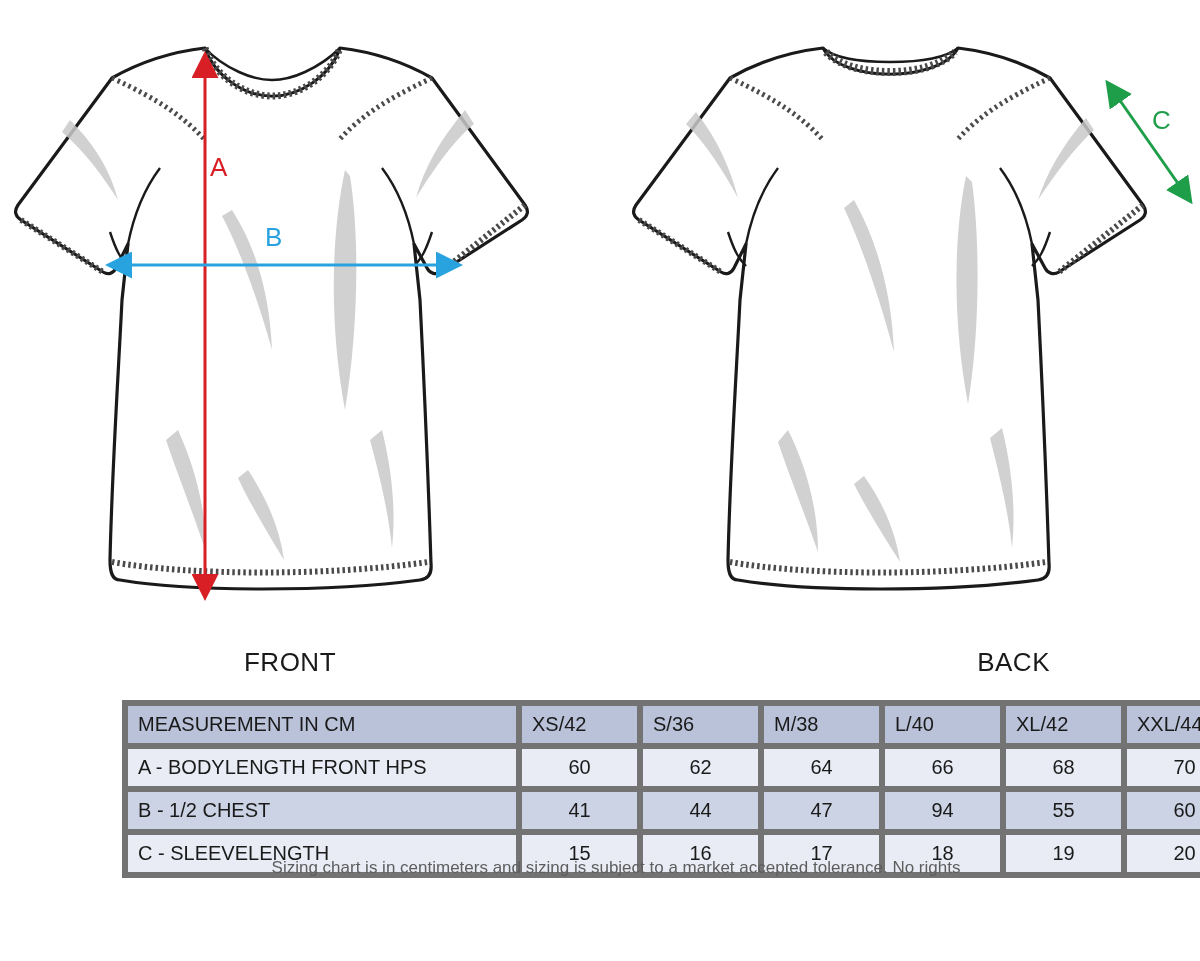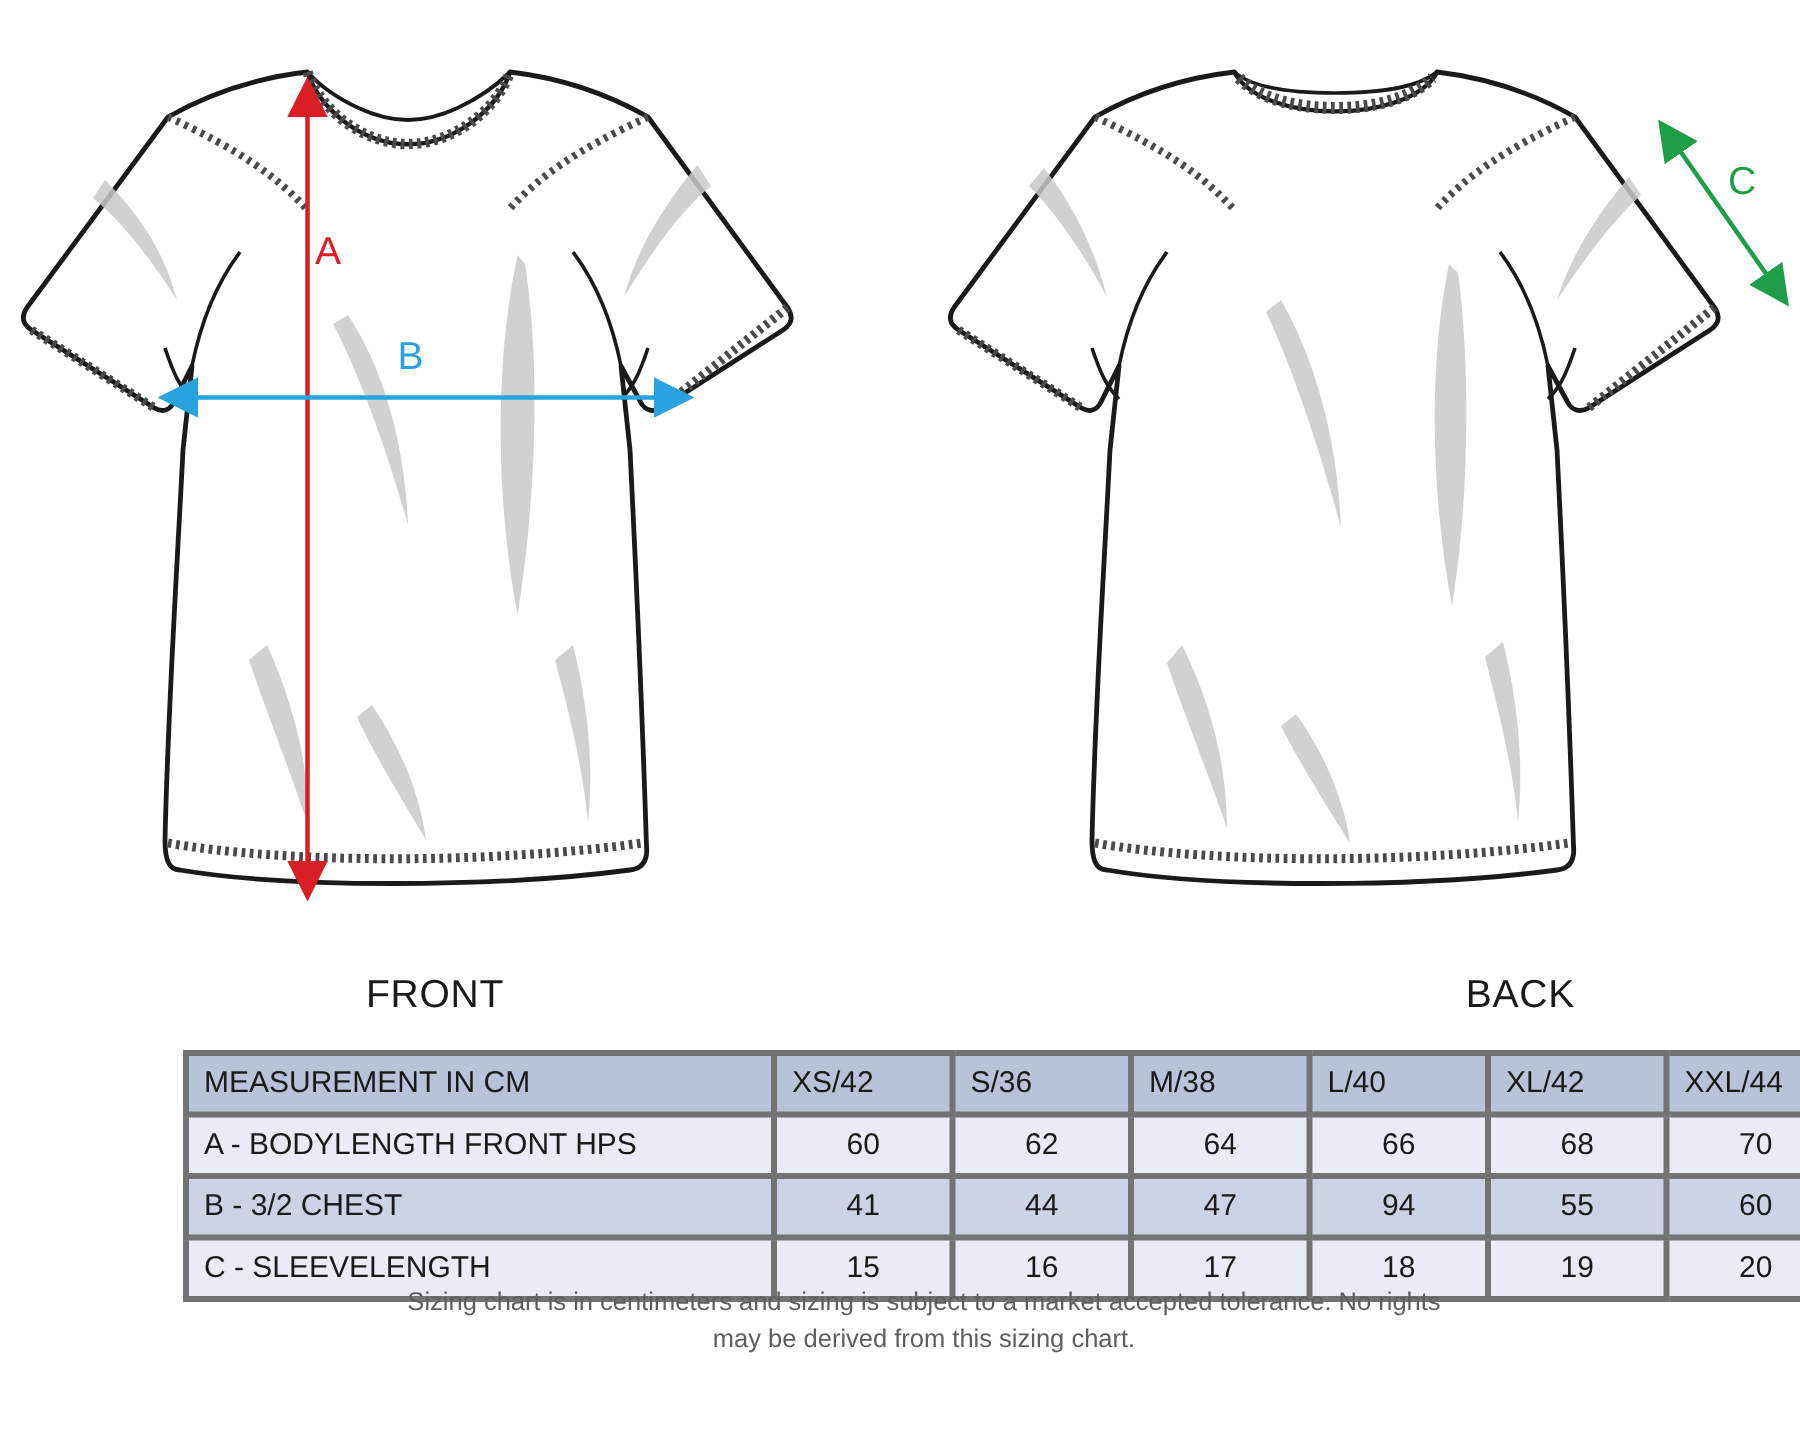--- a/index.html
+++ b/index.html
@@ -63,21 +63,21 @@
     left: 122px;
     top: 700px;
     width: 938px;
   }
   table.size-table {
     border-collapse: collapse;
     width: 938px;
     table-layout: fixed;
   }
   table.size-table td, table.size-table th {
-    border: 4px solid #737373;
+    border: 6px solid #737373;
     font-size: 20px;
     font-weight: 400;
     height: 37px;
     padding: 0 10px;
     color: #1a1a1a;
   }
   table.size-table th {
     text-align: left;
   }
   .row-head { background: #b9c2d9; }
@@ -264,21 +264,21 @@
         <tr class="row-plain">
           <td class="col-label">A - BODYLENGTH FRONT HPS</td>
           <td class="col-size">60</td>
           <td class="col-size">62</td>
           <td class="col-size">64</td>
           <td class="col-size">66</td>
           <td class="col-size">68</td>
           <td class="col-size">70</td>
         </tr>
         <tr class="row-alt">
-          <td class="col-label">B - 3/2 CHEST</td>
+          <td class="col-label">B - 1/2 CHEST</td>
           <td class="col-size">41</td>
           <td class="col-size">44</td>
           <td class="col-size">47</td>
           <td class="col-size">94</td>
           <td class="col-size">55</td>
           <td class="col-size">60</td>
         </tr>
         <tr class="row-plain">
           <td class="col-label">C - SLEEVELENGTH</td>
           <td class="col-size">15</td>
@@ -287,16 +287,15 @@
           <td class="col-size">18</td>
           <td class="col-size">19</td>
           <td class="col-size">20</td>
         </tr>
       </tbody>
     </table>
   </div>
 
   <div class="note">
     <span class="line">Sizing chart is in centimeters and sizing is subject to a market accepted tolerance. No rights</span>
-    <span class="line">may be derived from this sizing chart.</span>
   </div>
 
 </div>
 
 </body></html>

